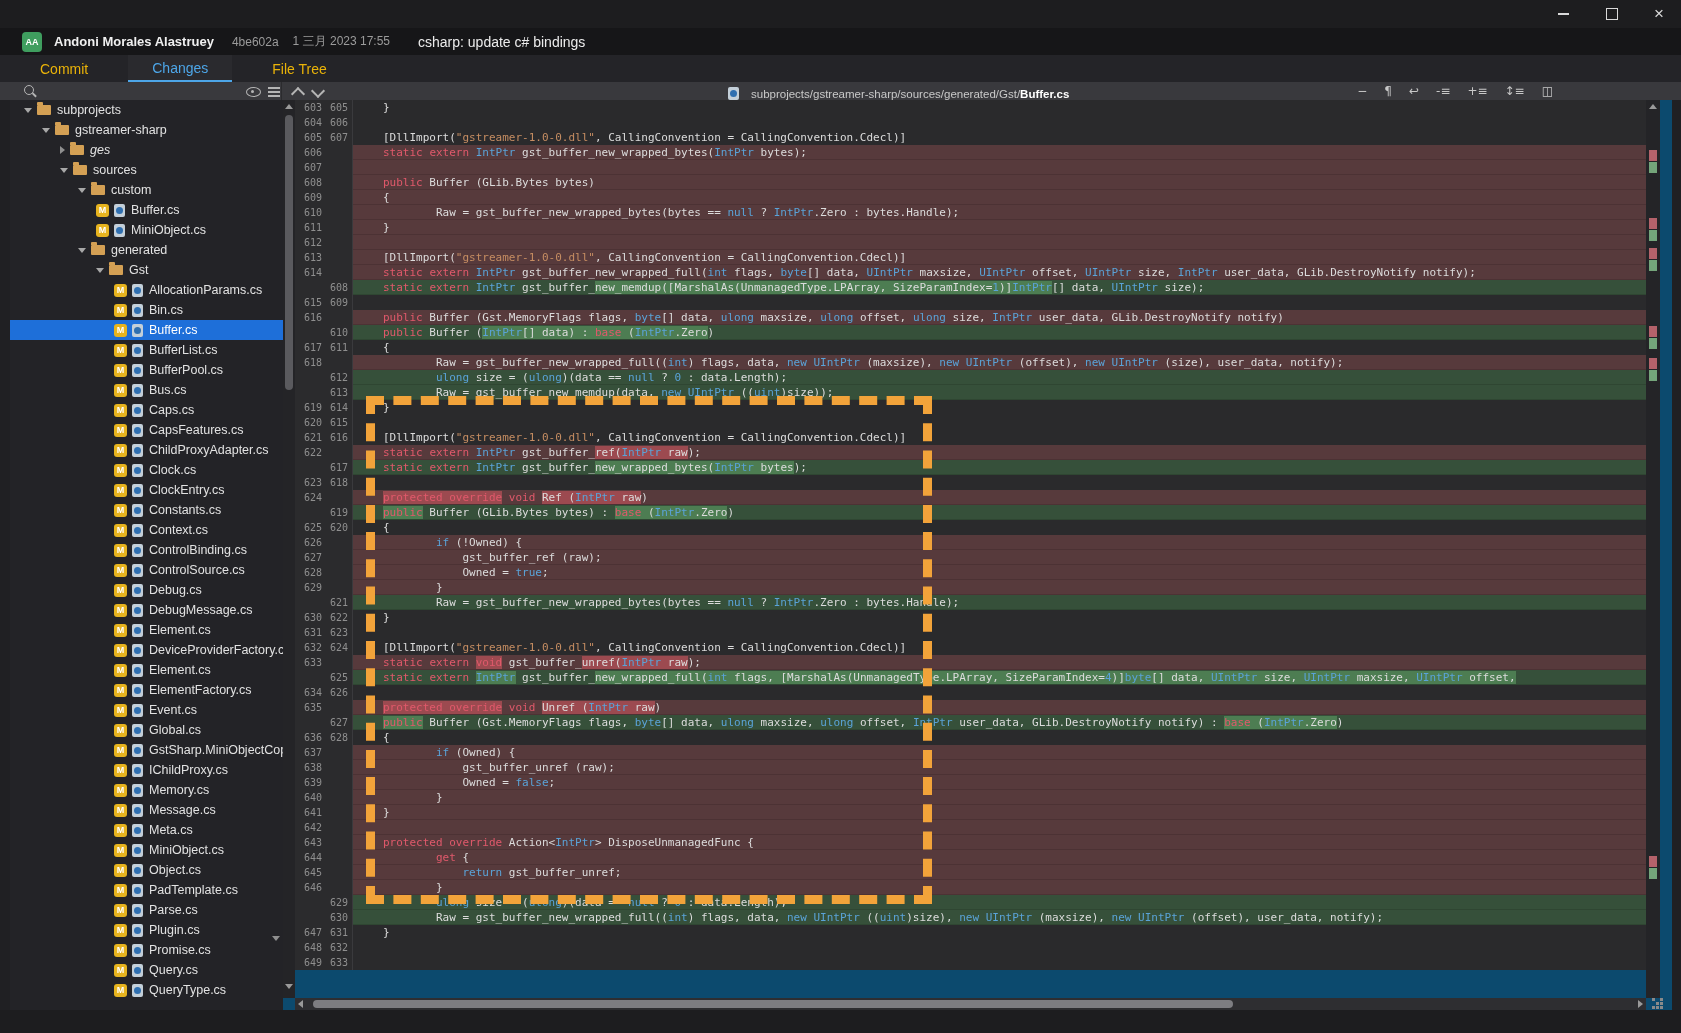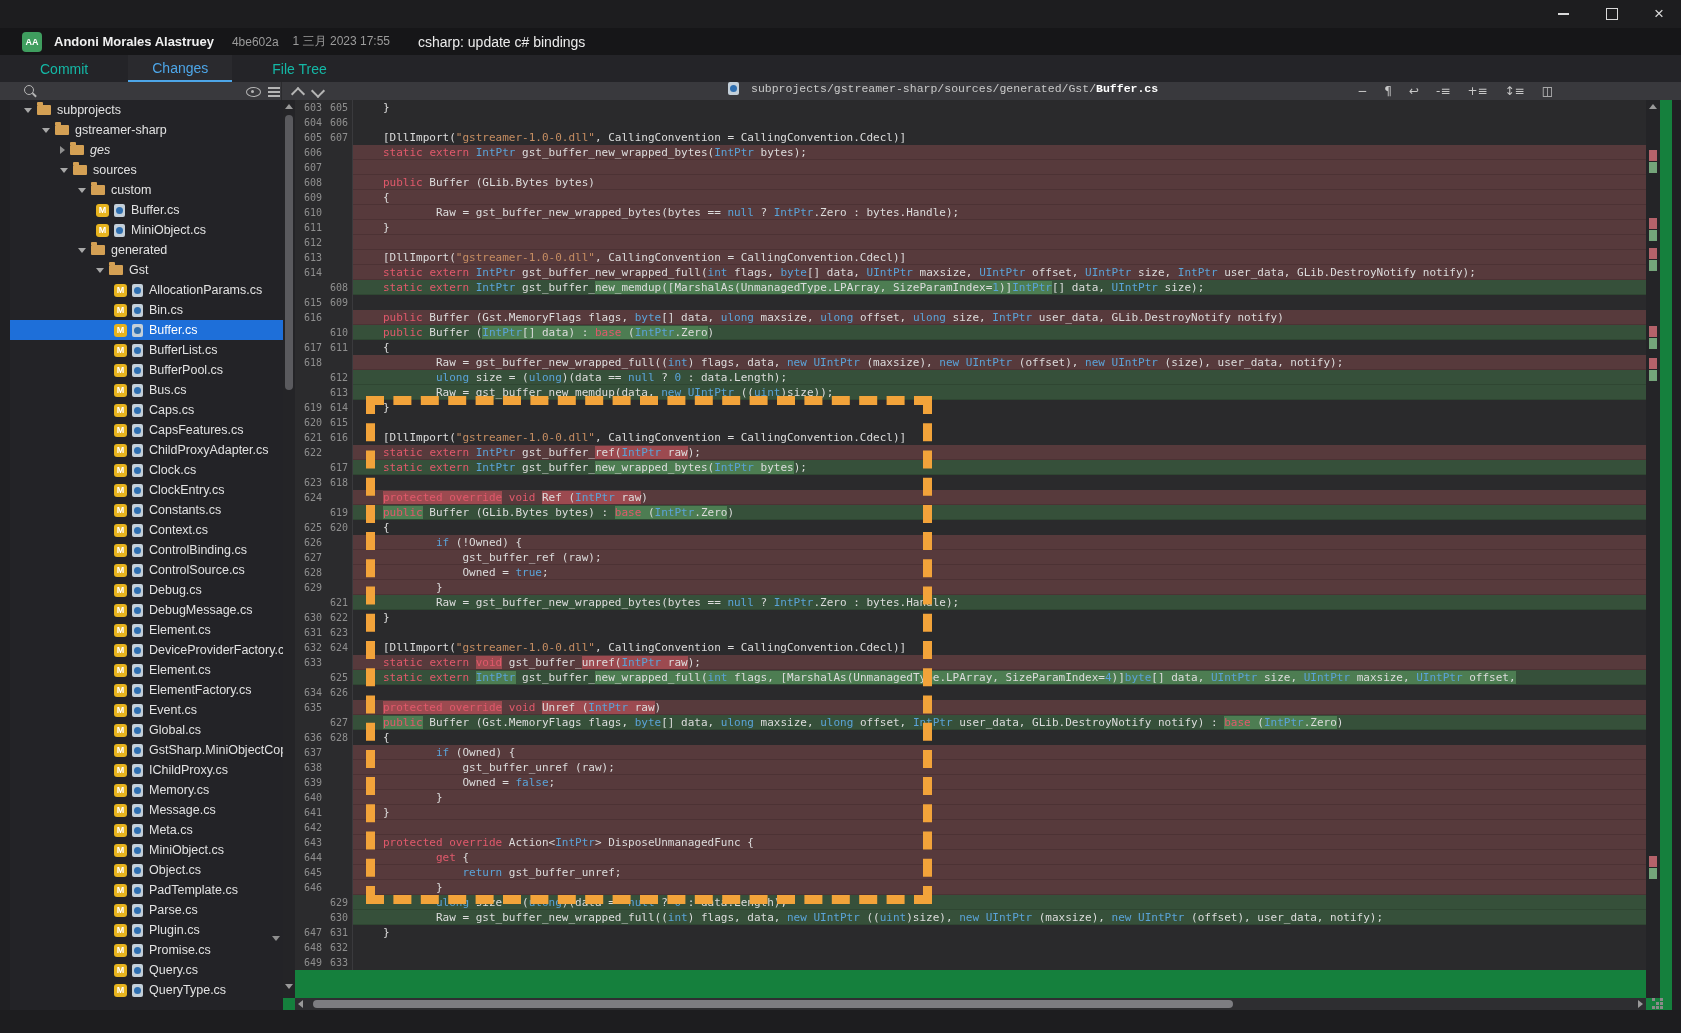--- a/index.html
+++ b/index.html
@@ -15,58 +15,58 @@
   #commitbar{position:absolute;left:0;top:28px;width:1681px;height:27px;background:#161618;
              display:flex;align-items:center;}
   .avatar{width:20px;height:20px;border-radius:4px;background:#3f9e5f;color:#fff;font-size:9px;
           font-weight:bold;display:flex;align-items:center;justify-content:center;margin-left:22px;}
   .author{margin-left:12px;font-size:13px;font-weight:bold;color:#f0f0f0;}
   .hash{margin-left:18px;font-size:12px;color:#9b9b9b;}
   .cdate{margin-left:14px;font-size:12px;color:#9b9b9b;}
   .cmsg{margin-left:28px;font-size:14px;color:#ececec;}
   
   #tabbar{position:absolute;left:0;top:55px;width:1681px;height:27px;background:#242428;display:flex;}
-  .tab{height:27px;padding:0 24px;display:flex;align-items:center;font-size:14px;color:#14b8a6;
+  .tab{height:27px;padding:0 24px;display:flex;align-items:center;font-size:14px;color:#eab308;
        box-sizing:border-box;margin-left:16px;}
   .tab.active{color:#4da6e8;border-bottom:2px solid #4da6e8;background:#2a2a2e;}
   
   #toolbar{position:absolute;left:0;top:82px;width:1681px;height:18px;background:#39393d;}
   #toolbar .divider{position:absolute;left:281px;top:0;width:1px;height:18px;background:#2b2b2e;}
   .sicon{position:absolute;top:3px;}
   .glass{left:24px;width:8px;height:8px;border:1.5px solid #b5b5b5;border-radius:50%;}
   .glass::after{content:"";position:absolute;left:7px;top:8px;width:5px;height:1.5px;background:#b5b5b5;transform:rotate(45deg);}
   .eye{left:246px;top:5px;width:13px;height:8px;border:1.5px solid #b5b5b5;border-radius:50%;}
   .eye::after{content:"";position:absolute;left:4px;top:2px;width:3px;height:3px;border-radius:50%;background:#b5b5b5;}
   .bars{left:268px;top:5px;width:12px;height:10px;
         background:linear-gradient(#b5b5b5 2px,transparent 2px);background-size:12px 4px;}
   .chev{width:8px;height:8px;border-left:2px solid #b5b5b5;border-top:2px solid #b5b5b5;}
   .chev.up{left:293px;top:7px;transform:rotate(45deg);}
   .chev.down{left:313px;top:4px;transform:rotate(225deg);}
-  #breadcrumb{position:absolute;left:728px;top:0;height:18px;display:flex;align-items:flex-start;font-size:11.5px;font-family:Liberation Mono, monospace;}
+  #breadcrumb{position:absolute;left:728px;top:0;height:18px;display:flex;align-items:flex-end;font-size:11.5px;}
   #breadcrumb .path{color:#c9c9c9;margin-left:6px;}
   #breadcrumb .file{color:#ffffff;font-weight:bold;}
   #difficons{position:absolute;right:128px;top:0;height:18px;display:flex;align-items:center;gap:17px;}
   #difficons span{color:#c8c8c8;font-size:12px;line-height:18px;font-family:"DejaVu Sans",sans-serif;}
   
   #tree{position:absolute;left:10px;top:100px;width:273px;height:910px;background:#232327;overflow:hidden;}
   .trow{position:relative;height:20px;display:flex;align-items:center;font-size:12.5px;color:#e2e2e2;white-space:nowrap;}
   .trow.sel{background:#1e6fd9;color:#fff;}
   .arr{width:0;height:0;margin-right:5px;flex:none;}
   .arr.down{border-left:4px solid transparent;border-right:4px solid transparent;border-top:5px solid #a8a8a8;}
   .arr.right{border-top:4px solid transparent;border-bottom:4px solid transparent;border-left:5px solid #8f8f8f;}
   .folder{width:14px;height:10px;background:#d4a054;border-radius:1px;position:relative;margin-right:6px;flex:none;}
   .folder::before{content:"";position:absolute;left:0;top:-3px;width:6px;height:3px;background:#d4a054;border-radius:1px 1px 0 0;}
   .mbadge{width:13px;height:13px;border-radius:3px;background:#e7b41f;color:#fff;font-size:9px;font-weight:bold;
           display:flex;align-items:center;justify-content:center;margin-right:5px;flex:none;}
   .ficon{width:11px;height:13px;background:#c3cfd9;border-radius:2px;position:relative;margin-right:6px;flex:none;}
   .ficon::after{content:"";position:absolute;left:2px;top:3px;width:7px;height:7px;border-radius:50%;background:#2f6fb0;}
   #tree-sb-down{position:absolute;left:262px;top:836px;width:0;height:0;
      border-left:4px solid transparent;border-right:4px solid transparent;border-top:5px solid #8f8f8f;}
   
-  #diff{position:absolute;left:283px;top:100px;width:1389px;height:910px;background:#15803d;overflow:hidden;}
+  #diff{position:absolute;left:283px;top:100px;width:1389px;height:910px;background:#0c4a6e;overflow:hidden;}
   #vlane-left{position:absolute;left:0;top:0;width:12px;height:898px;background:#242427;}
   #vlane-left .up{position:absolute;left:2px;top:4px;width:0;height:0;border-left:4px solid transparent;border-right:4px solid transparent;border-bottom:5px solid #9a9a9a;}
   #vlane-left .dn{position:absolute;left:2px;top:884px;width:0;height:0;border-left:4px solid transparent;border-right:4px solid transparent;border-top:5px solid #9a9a9a;}
   #vlane-left .thumb{position:absolute;left:2px;top:15px;width:8px;height:275px;background:#5a5a5e;border-radius:4px;}
   #rows{position:absolute;left:12px;top:0;width:1351px;}
   .drow{display:flex;height:15px;}
   .nums{width:57px;flex:none;display:flex;background:#2b2b2d;border-right:1px solid #3a3a3d;
         font-family:"DejaVu Sans Mono",monospace;font-size:10px;line-height:15px;color:#8f8f8f;}
   .no{width:27px;text-align:right;}
   .nn{width:26px;text-align:right;}

